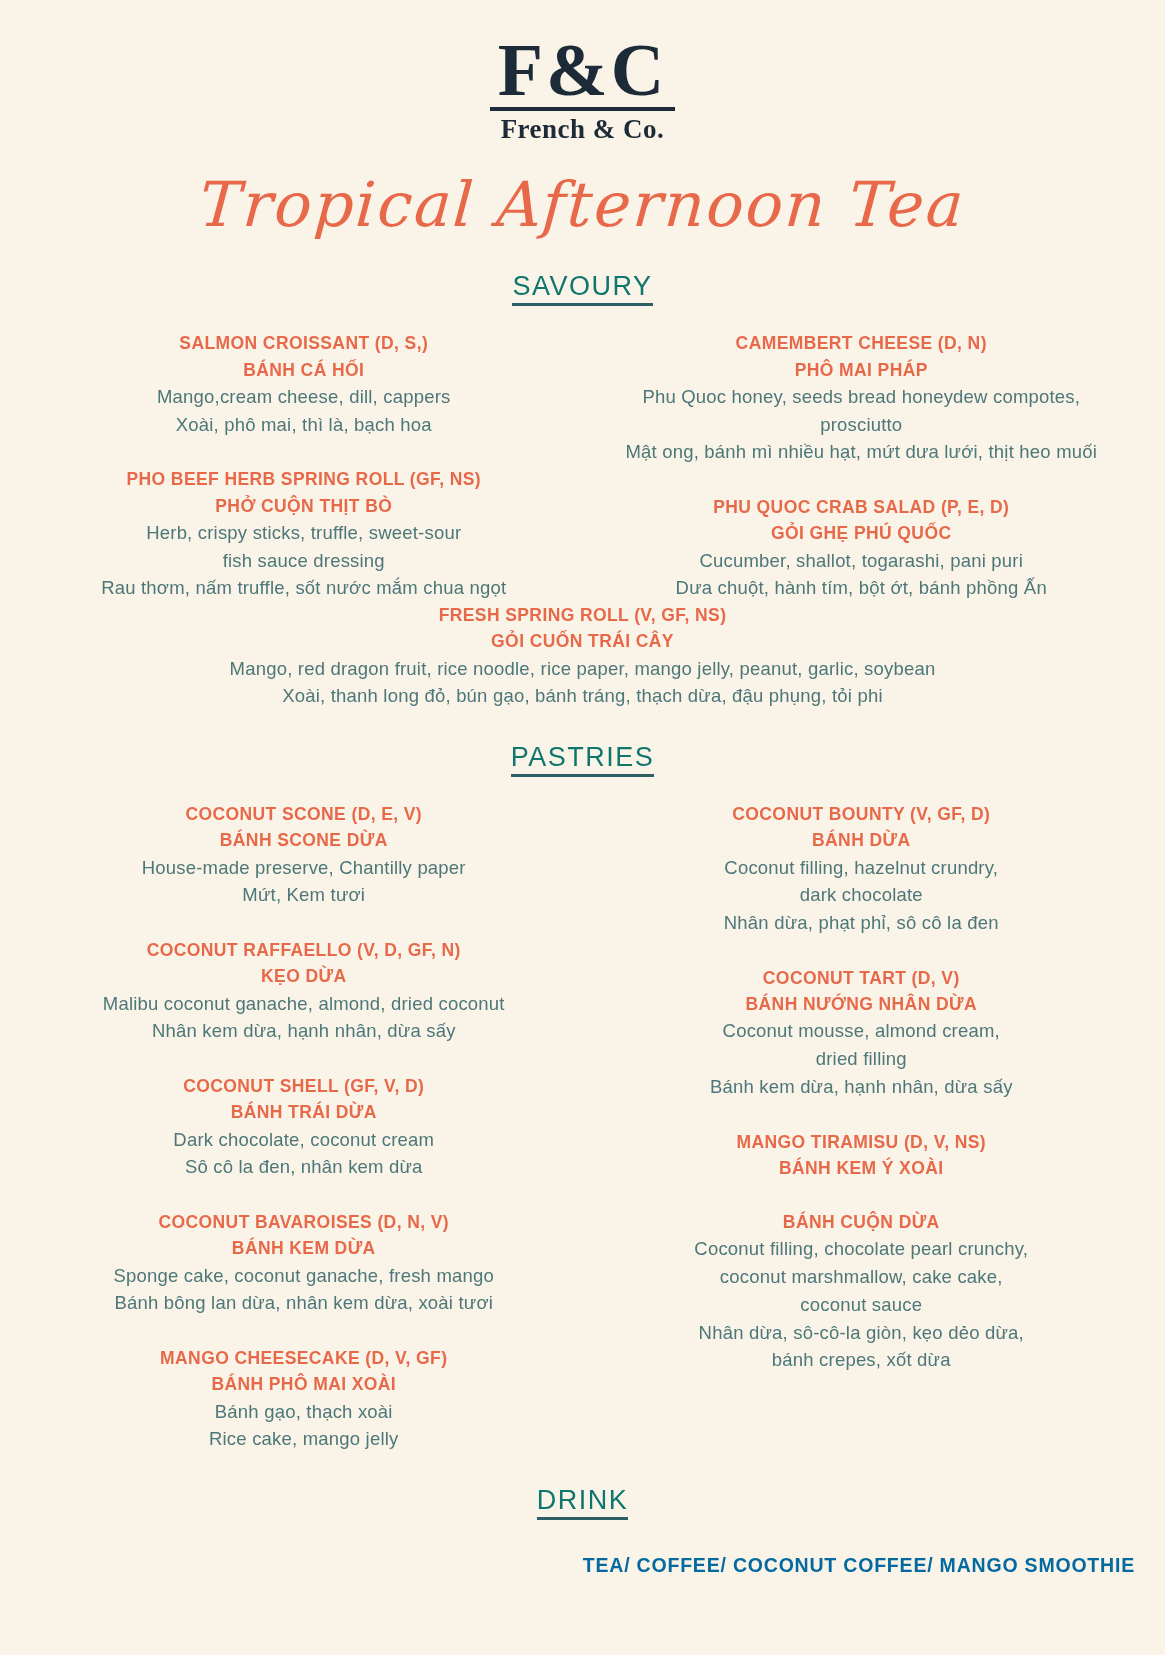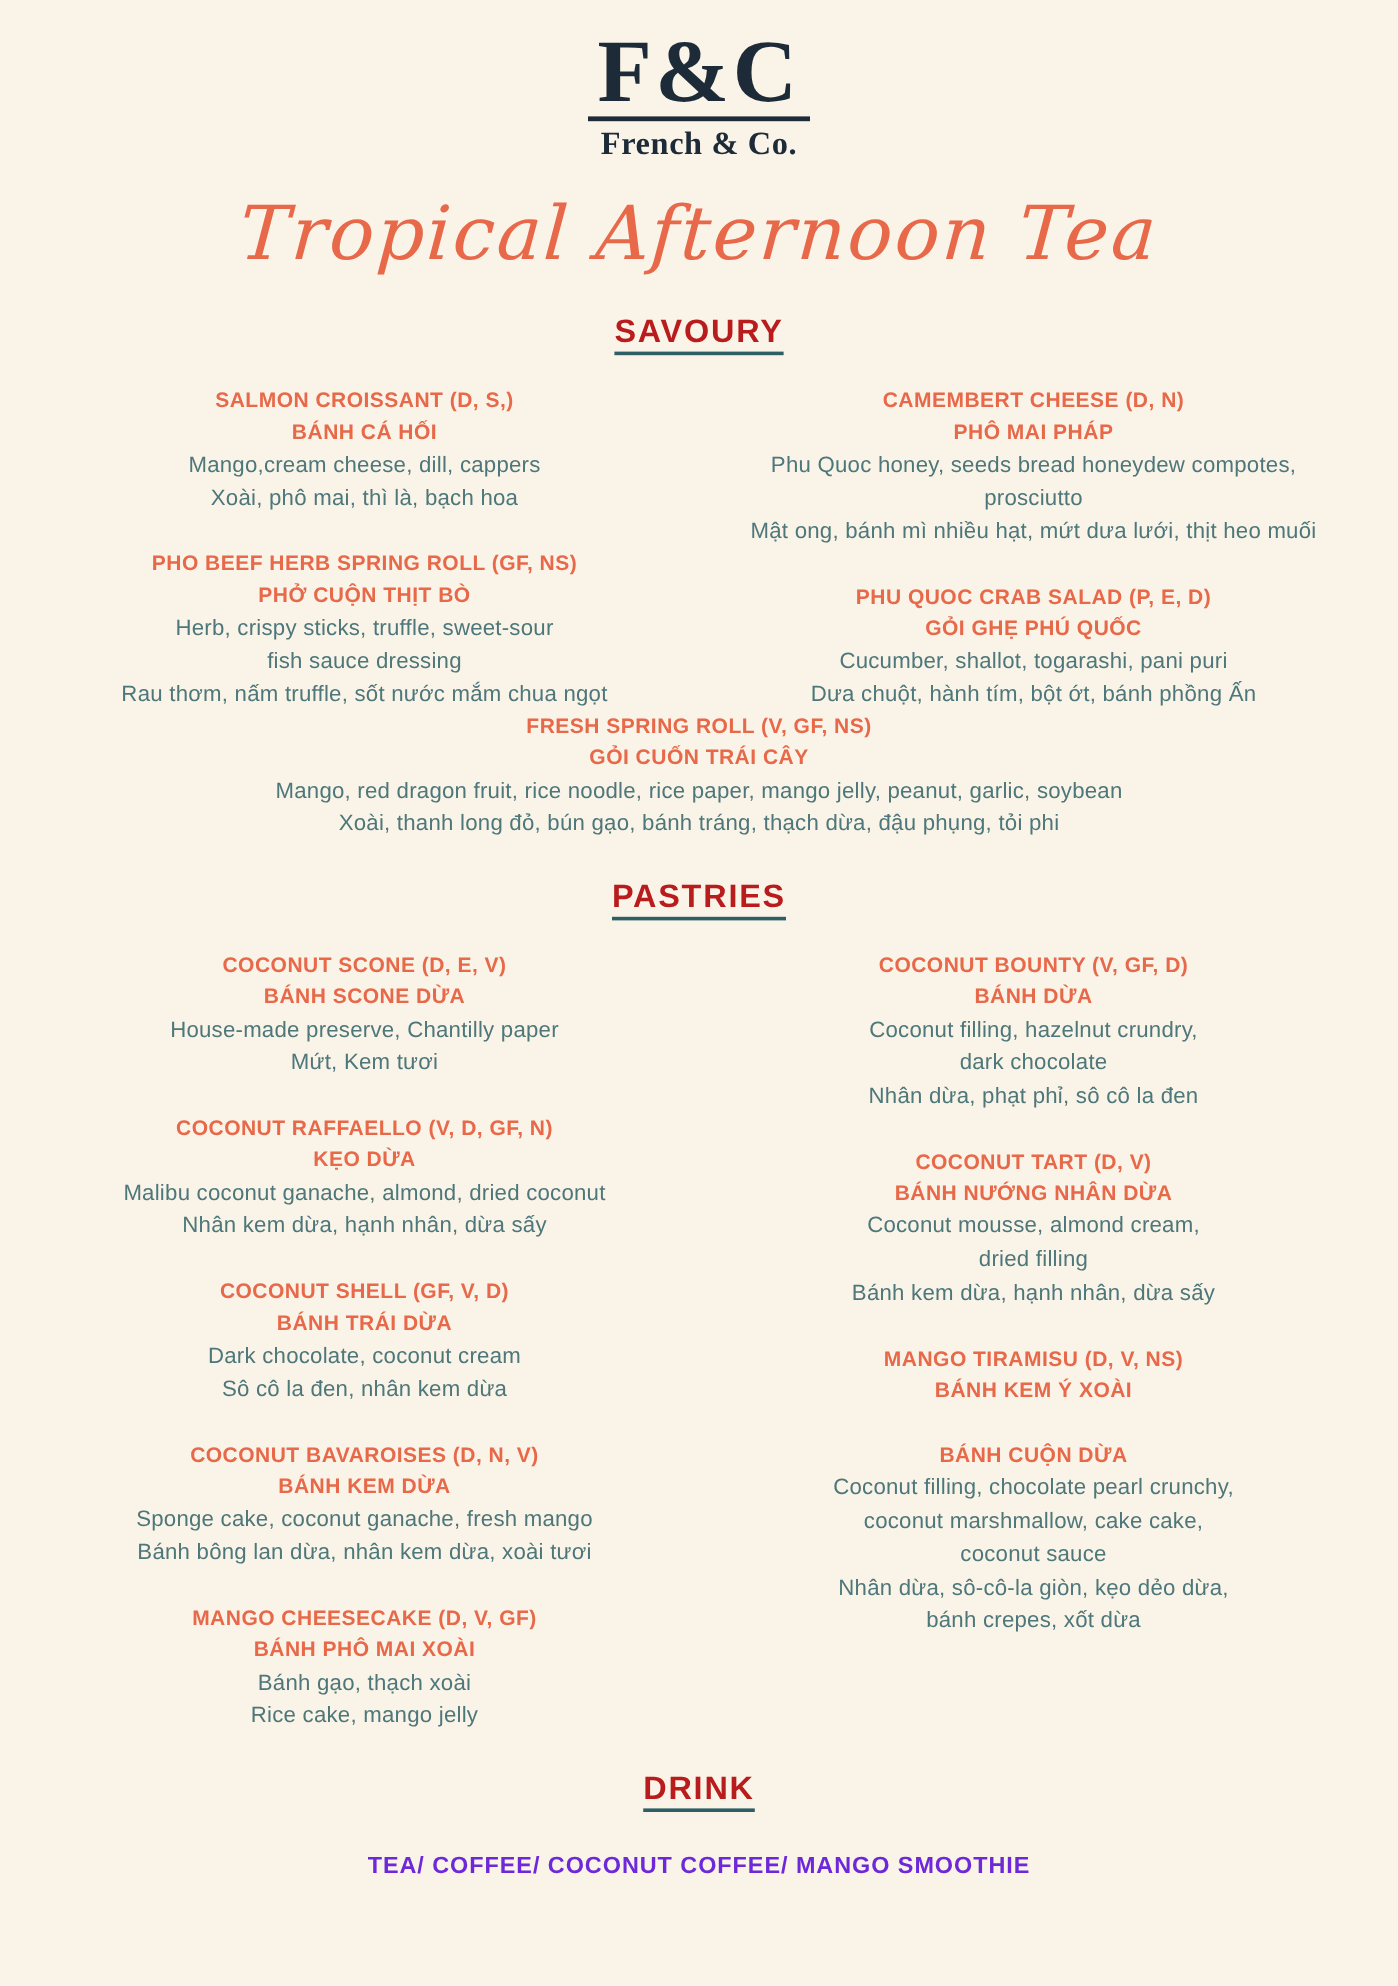--- a/index.html
+++ b/index.html
@@ -7,21 +7,21 @@
     width: 1165px;
     height: 1655px;
     background: #faf3e7;
     font-family: "Liberation Sans", sans-serif;
     overflow: hidden;
   }
   .page {
     box-sizing: border-box;
     width: 1165px;
     height: 1377px;
-    padding: 26px 30px 10px;
+    padding: 36px 30px 10px;
   }
 
   
   .logo { text-align: center; color: #1d2b38; }
   .logo-monogram {
     display: inline-block;
     font-family: "Liberation Serif", serif;
     font-weight: bold;
     font-size: 74px;
     line-height: 0.92;
@@ -48,23 +48,23 @@
     margin-top: 26px;
     line-height: 1.1;
     transform: skewX(-4deg);
   }
 
   
   .section-heading {
     text-align: center;
     margin-top: 32px;
     font-size: 27px;
-    font-weight: bold;
+    font-weight: normal;
     letter-spacing: 1.5px;
-    color: #b91c1c;
+    color: #0f766e;
   }
   .section-heading .hrule {
     border-bottom: 3px solid #2f5f66;
     padding-bottom: 2px;
   }
 
   
   .menu-grid {
     display: grid;
     grid-template-columns: 1fr 1fr;
@@ -83,22 +83,22 @@
   .item-desc div {
     color: #4d777a;
     font-size: 18.5px;
     line-height: 1.5;
     letter-spacing: 0.2px;
   }
   .item-center { margin-top: 0px; }
 
   
   .drink-options {
-    text-align: center;
-    color: #6d28d9;
+    text-align: right;
+    color: #0369a1;
     font-weight: bold;
     font-size: 19.5px;
     letter-spacing: 0.8px;
     margin-top: 38px;
   }
 </style>
 </head>
 <body>
 
 <div class="page">

